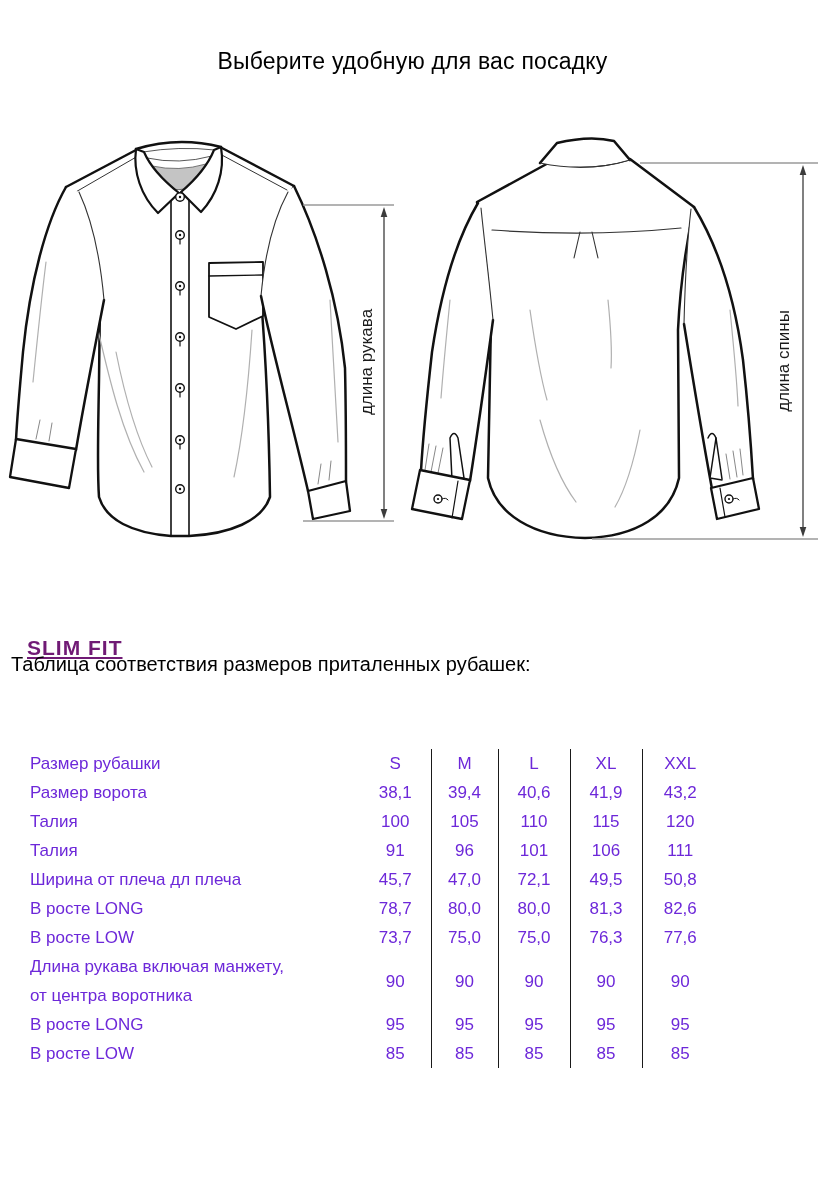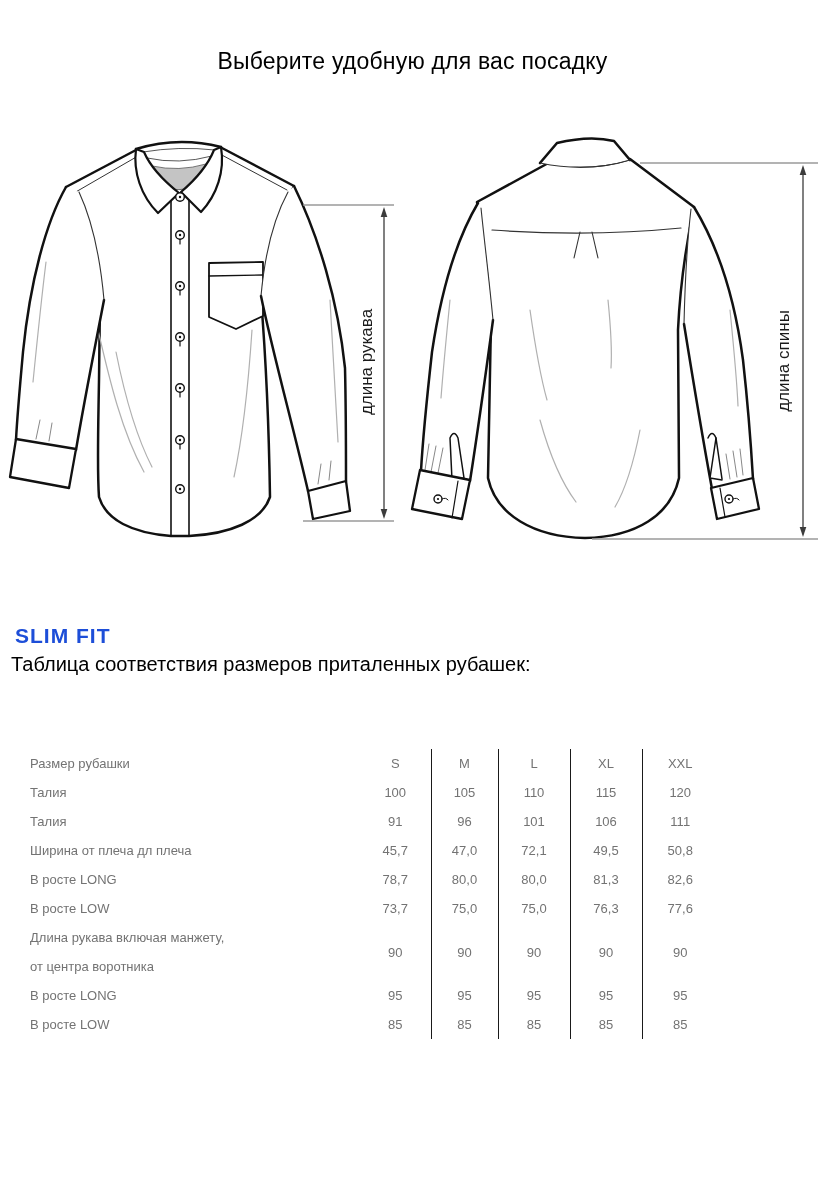--- a/index.html
+++ b/index.html
@@ -6,30 +6,30 @@
   .page{
     position:relative;width:825px;height:1200px;background:#ffffff;
     font-family:"Liberation Sans",sans-serif;color:#000;overflow:hidden;
   }
   .page-title{
     position:absolute;top:48px;left:0;width:825px;text-align:center;
     font-size:23px;font-weight:400;letter-spacing:0.2px;margin:0;color:#000;
   }
   .illustration{position:absolute;top:0;left:0;}
   .fit-heading{
-    position:absolute;top:620px;left:11px;margin:4px;
-    font-size:21px;font-weight:700;letter-spacing:1px;color:#1d4ed8;
+    position:absolute;top:620px;left:11px;margin:16px;
+    font-size:21px;font-weight:700;letter-spacing:1px;color:#701a75;text-decoration:underline;
   }
   .table-caption{
     position:absolute;top:653px;left:11px;margin:0;
     font-size:20px;font-weight:400;color:#000;text-align:center;
   }
   table.size-table{
     position:absolute;top:749px;left:30px;border-collapse:collapse;
-    font-size:13px;color:#737373;table-layout:fixed;
+    font-size:17px;color:#6d28d9;table-layout:fixed;
   }
   .size-table td{padding:0;height:29px;line-height:29px;vertical-align:middle;}
   .size-table td.lbl{text-align:left;}
   .size-table td.val{text-align:center;}
   .size-table td.val + td.val{border-left:1px solid #1a1a1a;}
   .size-table tr.two-line td{height:58px;}
   .size-table tr.two-line td.lbl{line-height:29px;}
 </style>
 </head>
 <body>
@@ -217,20 +217,28 @@
     <tbody id="size-table-body">
         <tr>
           <td class="lbl">Размер рубашки</td>
           <td class="val">S</td>
           <td class="val">M</td>
           <td class="val">L</td>
           <td class="val">XL</td>
           <td class="val">XXL</td>
         </tr>
         <tr>
+          <td class="lbl">Размер ворота</td>
+          <td class="val">38,1</td>
+          <td class="val">39,4</td>
+          <td class="val">40,6</td>
+          <td class="val">41,9</td>
+          <td class="val">43,2</td>
+        </tr>
+        <tr>
           <td class="lbl">Талия</td>
           <td class="val">100</td>
           <td class="val">105</td>
           <td class="val">110</td>
           <td class="val">115</td>
           <td class="val">120</td>
         </tr>
         <tr>
           <td class="lbl">Талия</td>
           <td class="val">91</td>

